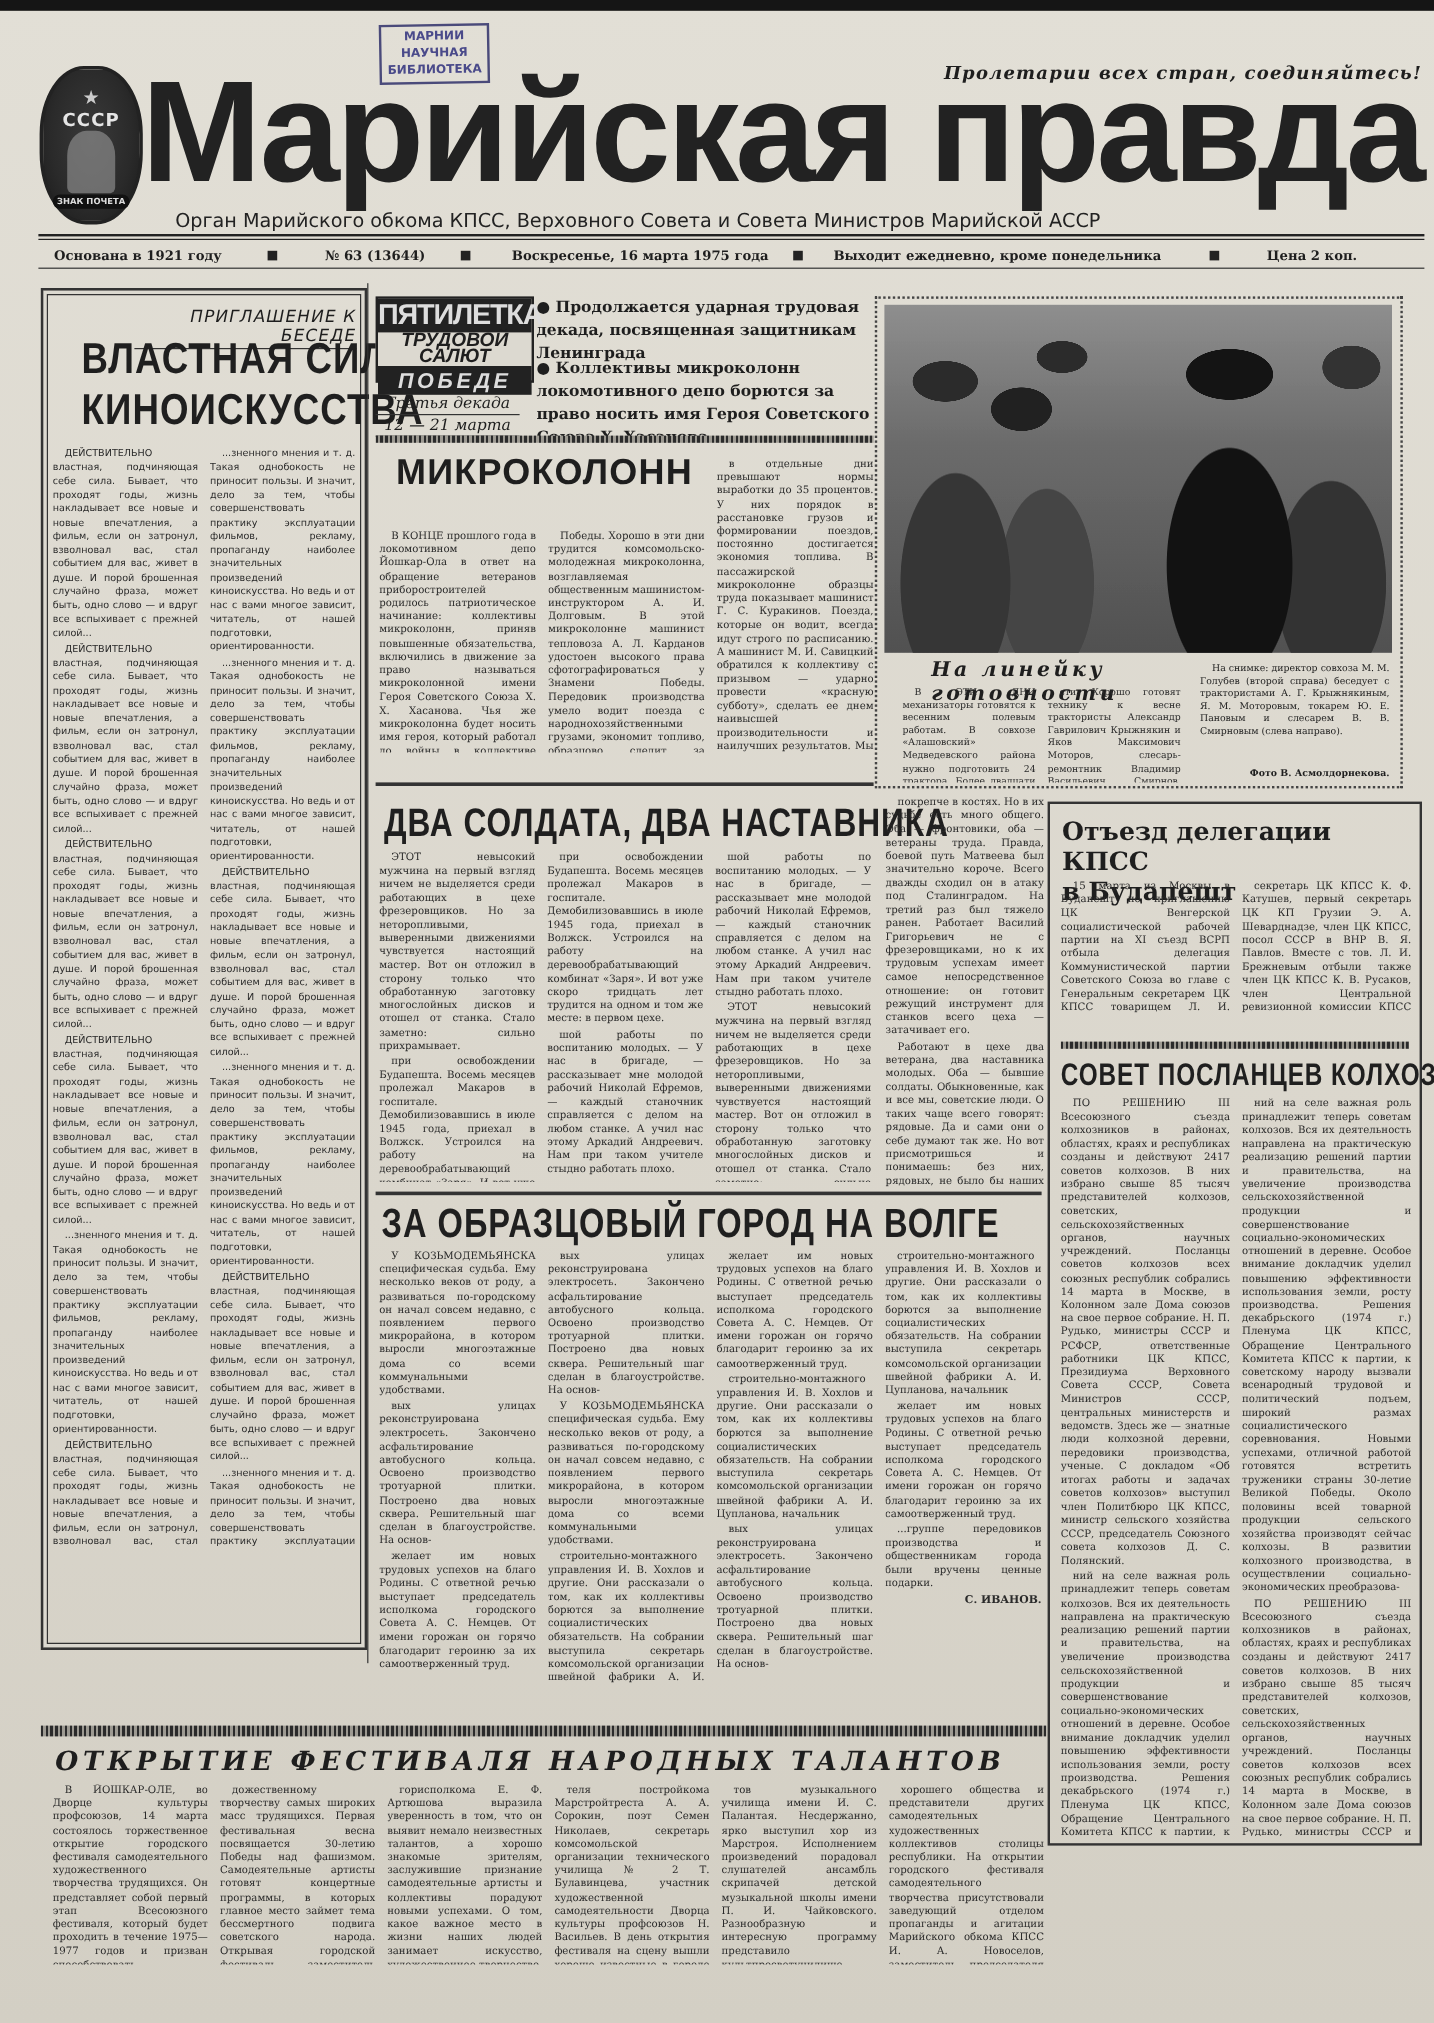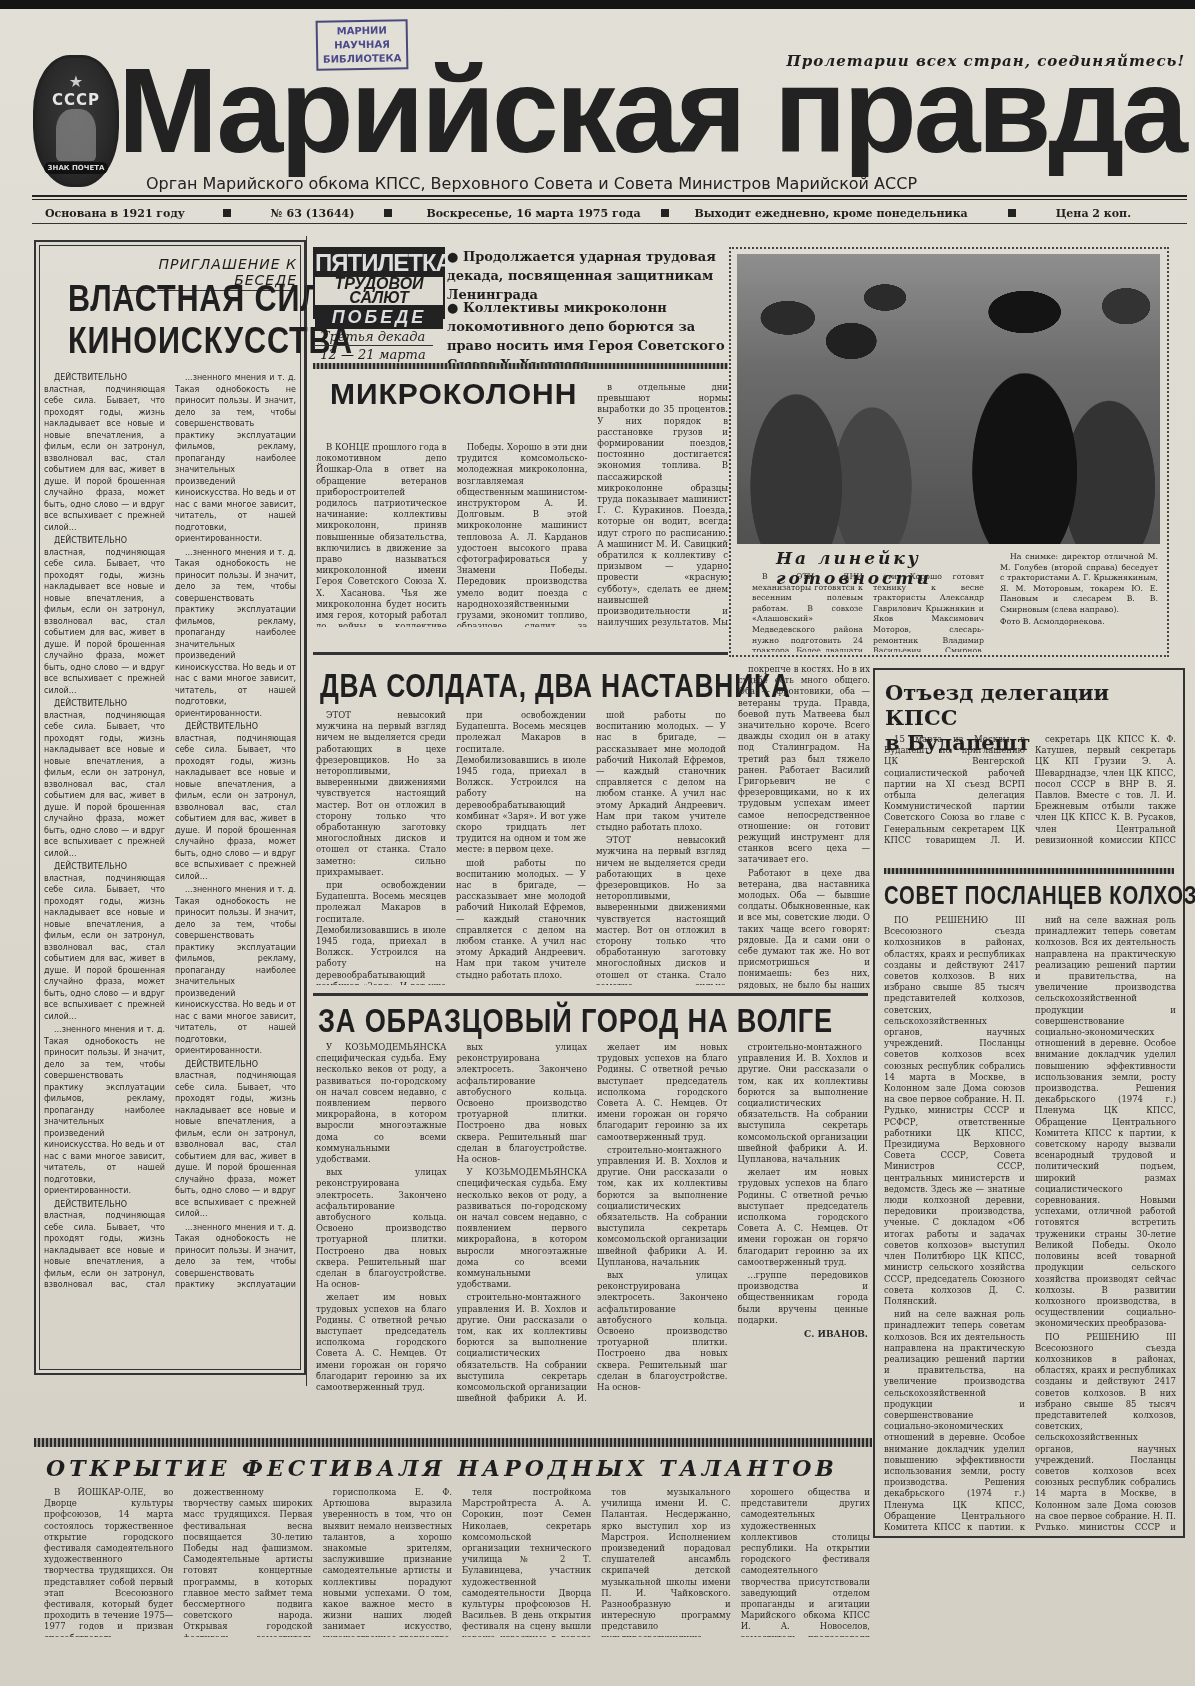--- a/index.html
+++ b/index.html
@@ -198,22 +198,22 @@
   <div style="position:absolute;left:752px;top:548px;width:300px;font-family:'DejaVu Serif',serif;font-style:italic;font-weight:bold;font-size:17px;letter-spacing:3px;margin-left:24px;">На линейку готовности</div>
   <div class="cols" style="left:752px;top:572px;width:232px;height:80px">
     <div class="col" style="font-size:7.8px;line-height:10.6px">
         <p>В ЭТИ ДНИ механизаторы готовятся к весенним полевым работам. В совхозе «Алашовский» Медведевского района нужно подготовить 24 трактора. Более двадцати уже на ходу. В ближайшие дни и остальные выйдут на линейку готовно-</p>
       </div>
     <div class="col" style="font-size:7.8px;line-height:10.6px">
         <p>сти. Хорошо готовят технику к весне трактористы Александр Гаврилович Крыжнякин и Яков Максимович Моторов, слесарь-ремонтник Владимир Васильевич Смирнов. Токарь Юрий Егорович Панов ежедневно сменную норму выполняет на 180—200 процентов.</p>
       </div>
   </div>
   <div style="position:absolute;left:1000px;top:552px;width:158px;font-size:7.8px;line-height:10.6px;text-align:justify;">
-    <p style="text-indent:10px">На снимке: директор отличной М. М. Голубев (второй справа) беседует с трактористами А. Г. Крыжнякиным, Я. М. Моторовым, токарем Ю. Е. Пановым и слесарем В. В. Смирновым (слева направо).</p>
-    <p style="text-align:left;margin-top:1px;font-weight:normal">Фото В. Асмолдорнекова.</p>
+    <p style="text-indent:10px">На снимке: директор совхоза М. М. Голубев (второй справа) беседует с трактористами А. Г. Крыжнякиным, Я. М. Моторовым, токарем Ю. Е. Пановым и слесарем В. В. Смирновым (слева направо).</p>
+    <p style="text-align:right;margin-top:24px;font-weight:bold">Фото В. Асмолдорнекова.</p>
   </div>
 
   <div class="condensed-head" style="position:absolute;left:320px;top:666px;font-size:33px;line-height:40px;transform:scaleX(0.8);">ДВА СОЛДАТА, ДВА НАСТАВНИКА</div>
   <div class="cols" style="left:316px;top:710px;width:410px;height:275px">
     <div class="col">
         <p>ЭТОТ невысокий мужчина на первый взгляд ничем не выделяется среди работающих в цехе фрезеровщиков. Но за неторопливыми, выверенными движениями чувствуется настоящий мастер. Вот он отложил в сторону только что обработанную заготовку многослойных дисков и отошел от станка. Стало заметно: сильно прихрамывает.</p>
         <p>при освобождении Будапешта. Восемь месяцев пролежал Макаров в госпитале. Демобилизовавшись в июле 1945 года, приехал в Волжск. Устроился на работу на деревообрабатывающий комбинат «Заря». И вот уже скоро тридцать лет трудится на одном и том же месте: в первом цехе.</p>
       </div>
     <div class="col">
         <p>при освобождении Будапешта. Восемь месяцев пролежал Макаров в госпитале. Демобилизовавшись в июле 1945 года, приехал в Волжск. Устроился на работу на деревообрабатывающий комбинат «Заря». И вот уже скоро тридцать лет трудится на одном и том же месте: в первом цехе.</p>

